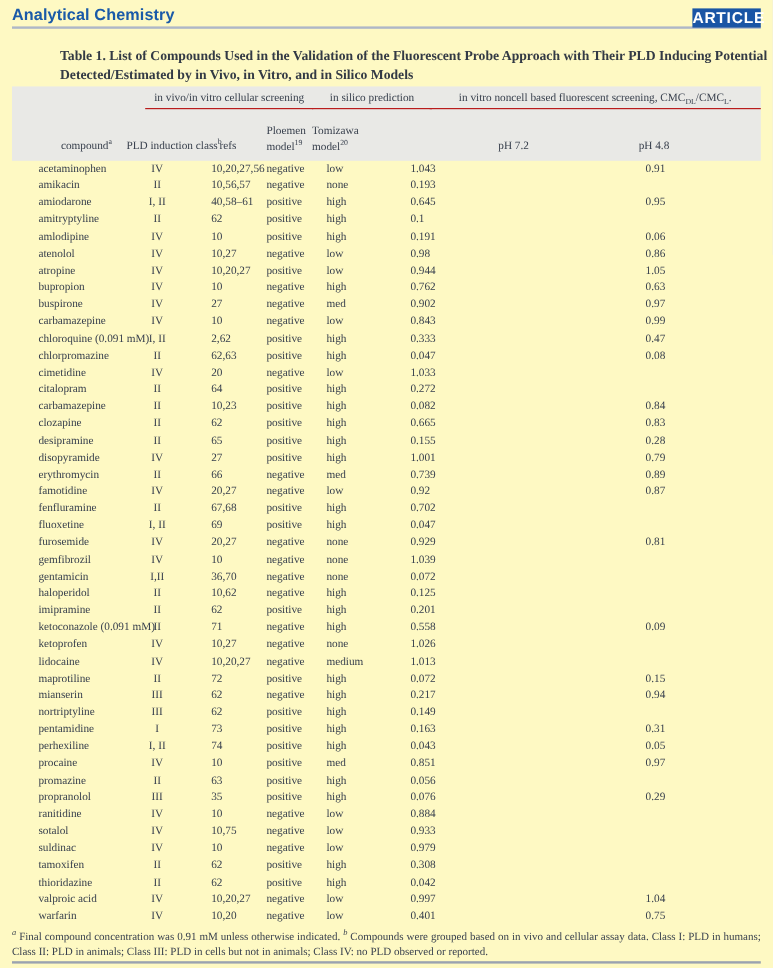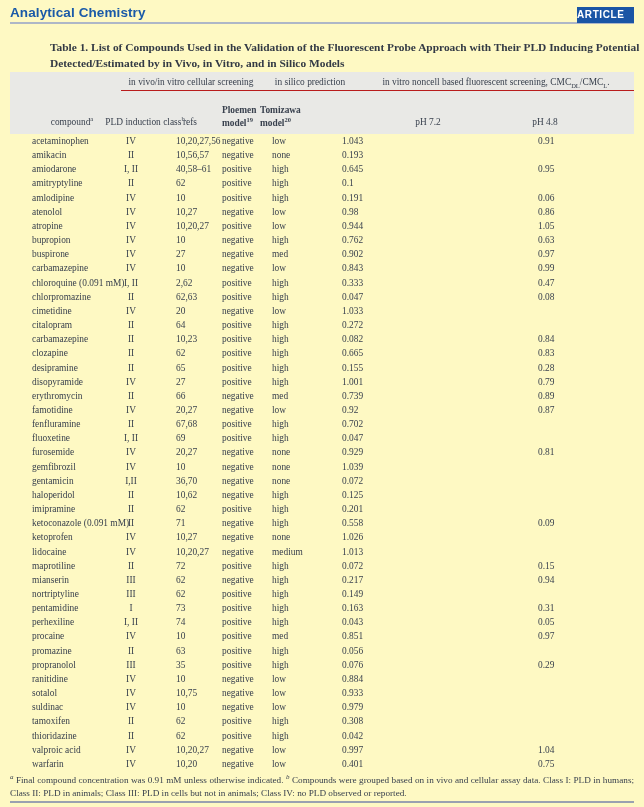--- a/index.html
+++ b/index.html
@@ -14,22 +14,22 @@
     position:absolute; left:10px; top:5px;
     font-family:"Liberation Sans", sans-serif;
     font-size:13.5px; font-weight:bold; color:#1a5aa8; letter-spacing:0.1px;
   }
   #masthead-rule {
     position:absolute; left:10px; top:22px; width:624px; height:2px; background:#aeb7c7;
   }
   #article-badge {
     position:absolute; left:577px; top:7px; width:57px; height:16px;
     background:#1a55a5; color:#ffffff;
-    font-family:"Liberation Sans", sans-serif; font-size:10px; font-weight:bold;
-    letter-spacing:0.6px; text-align:left; line-height:16px;
+    font-family:"Liberation Sans", sans-serif; font-size:13px; font-weight:bold;
+    letter-spacing:0.6px; text-align:center; line-height:16px;
   }
   
   #table-caption {
     position:absolute; left:10px; top:39px; width:620px;
     font-size:11.4px; font-weight:bold; color:#333a45; line-height:16px;margin-left:40px;
   }
   
   #thead-band {
     position:absolute; left:10px; top:72px; width:624px; height:62px;
     background:#e9e9e6; font-size:9.4px;
@@ -40,21 +40,21 @@
   }
   #group-1 { left:111px; width:140px; }
   #group-2 { left:250px; width:100px; }
   #group-3 { left:348px; width:276px; }
   .col-head { position:absolute; top:45px; text-align:center; white-space:nowrap; }
   #col-compound { left:12px;  width:100px; }
   #col-class    { left:65px;  width:140px; }
   #col-refs     { left:155px; width:50px;  }
   #col-ph72     { left:378px; width:80px;  }
   #col-ph48     { left:495px; width:80px;  }
-  .col-head-2l { position:absolute; top:32px; text-align:left; line-height:13px; white-space:nowrap;font-weight:bold; }
+  .col-head-2l { position:absolute; top:32px; text-align:left; line-height:13px; white-space:nowrap; }
   #col-ploemen  { left:212px; }
   #col-tomizawa { left:250px; }
   sup { font-size:6.5px; vertical-align:super; line-height:0; }
   sub { font-size:6.5px; vertical-align:sub; line-height:0; }
   
   #rows { position:absolute; left:10px; top:134px; width:624px; }
   .trow { position:relative; height:14.17px; }
   .trow span {
     position:absolute; top:0; line-height:14.17px; font-size:9.4px; white-space:nowrap;
   }

